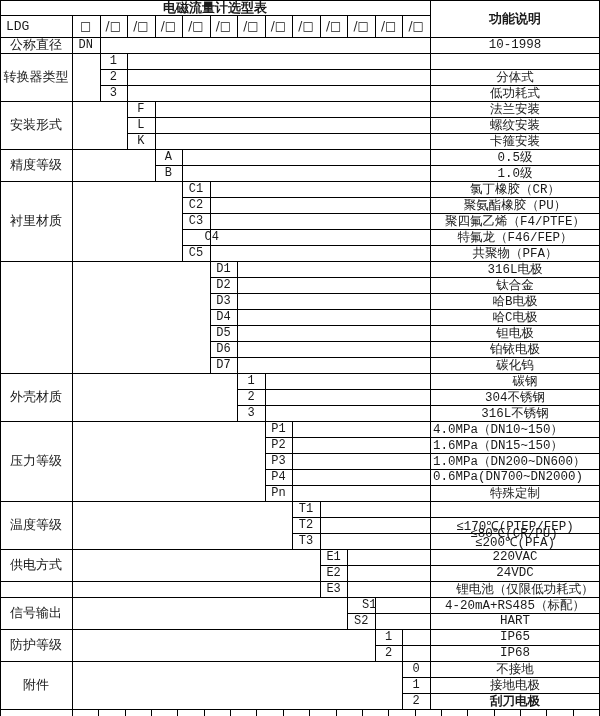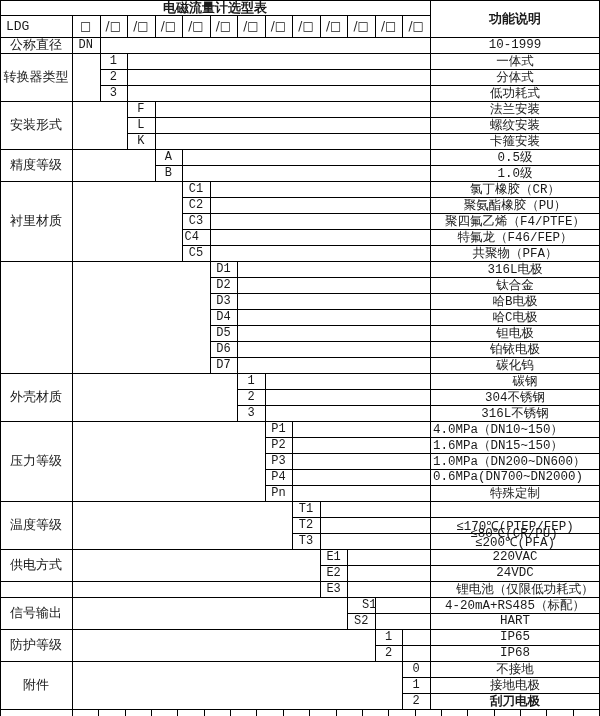--- a/index.html
+++ b/index.html
@@ -57,27 +57,26 @@
     <div class="abs vline" style="left: 374.923px; top: 15px; width: 1px; height: 22px;"></div>
     <div class="abs center boxcell" style="left: 374.923px; top: 15px; width: 27.5385px; height: 22px;">/□</div>
     <div class="abs vline" style="left: 402.462px; top: 15px; width: 1px; height: 22px;"></div>
     <div class="abs center boxcell" style="left: 402.462px; top: 15px; width: 27.5385px; height: 22px;">/□</div>
     <div class="abs vline" style="left: 430px; top: 15px; width: 1px; height: 22px;"></div>
     <div class="abs hline" style="left: 0px; top: 37px; width: 600px; height: 1px;"></div>
     <div class="abs vline" style="left: 72px; top: 37px; width: 1px; height: 16px;"></div>
     <div class="abs vline" style="left: 99.5385px; top: 37px; width: 1px; height: 16px;"></div>
     <div class="abs center lbl" style="left: 0px; top: 37px; width: 72px; height: 16px;">公称直径</div>
     <div class="abs center codecell" style="left: 72px; top: 37px; width: 27.5385px; height: 16px;">DN</div>
-    <div class="abs center val" style="left: 430px; top: 37px; width: 170px; height: 16px;">10-1999</div>
+    <div class="abs center val" style="left: 430px; top: 37px; width: 170px; height: 16px;">10-1998</div>
     <div class="abs hline" style="left: 0px; top: 53px; width: 600px; height: 1px;"></div>
     <div class="abs vline" style="left: 99.5385px; top: 53px; width: 1px; height: 48px;"></div>
     <div class="abs vline" style="left: 127.077px; top: 53px; width: 1px; height: 48px;"></div>
     <div class="abs center lbl" style="left: 0px; top: 53px; width: 72px; height: 48px;">转换器类型</div>
     <div class="abs center codecell" style="left: 99.5385px; top: 53px; width: 27.5385px; height: 16px;">1</div>
-    <div class="abs center val" style="left: 430px; top: 53px; width: 170px; height: 16px;">一体式</div>
     <div class="abs hline" style="left: 99.5385px; top: 69px; width: 500.462px; height: 1px;"></div>
     <div class="abs center codecell" style="left: 99.5385px; top: 69px; width: 27.5385px; height: 16px;">2</div>
     <div class="abs center val" style="left: 430px; top: 69px; width: 170px; height: 16px;">分体式</div>
     <div class="abs hline" style="left: 99.5385px; top: 85px; width: 500.462px; height: 1px;"></div>
     <div class="abs center codecell" style="left: 99.5385px; top: 85px; width: 27.5385px; height: 16px;">3</div>
     <div class="abs center val" style="left: 430px; top: 85px; width: 170px; height: 16px;">低功耗式</div>
     <div class="abs hline" style="left: 0px; top: 101px; width: 600px; height: 1px;"></div>
     <div class="abs vline" style="left: 127.077px; top: 101px; width: 1px; height: 48px;"></div>
     <div class="abs vline" style="left: 154.615px; top: 101px; width: 1px; height: 48px;"></div>
     <div class="abs center lbl" style="left: 0px; top: 101px; width: 72px; height: 48px;">安装形式</div>
@@ -104,21 +103,21 @@
     <div class="abs center lbl" style="left: 0px; top: 181px; width: 72px; height: 80px;">衬里材质</div>
     <div class="abs center codecell" style="left: 182.154px; top: 181px; width: 27.5385px; height: 16px;">C1</div>
     <div class="abs center val" style="left: 430px; top: 181px; width: 170px; height: 16px;">氯丁橡胶（CR）</div>
     <div class="abs hline" style="left: 182.154px; top: 197px; width: 417.846px; height: 1px;"></div>
     <div class="abs center codecell" style="left: 182.154px; top: 197px; width: 27.5385px; height: 16px;">C2</div>
     <div class="abs center val" style="left: 430px; top: 197px; width: 170px; height: 16px;">聚氨酯橡胶（PU）</div>
     <div class="abs hline" style="left: 182.154px; top: 213px; width: 417.846px; height: 1px;"></div>
     <div class="abs center codecell" style="left: 182.154px; top: 213px; width: 27.5385px; height: 16px;">C3</div>
     <div class="abs center val" style="left: 430px; top: 213px; width: 170px; height: 16px;">聚四氟乙烯（F4/PTFE）</div>
     <div class="abs hline" style="left: 182.154px; top: 229px; width: 417.846px; height: 1px;"></div>
-    <div class="abs center codecell" style="left: 178px; top: 229px; width: 27.5385px; height: 16px;">C4</div>
+    <div class="abs center codecell" style="left: 198px; top: 229px; width: 27.5385px; height: 16px;">C4</div>
     <div class="abs center val" style="left: 430px; top: 229px; width: 170px; height: 16px;">特氟龙（F46/FEP）</div>
     <div class="abs hline" style="left: 182.154px; top: 245px; width: 417.846px; height: 1px;"></div>
     <div class="abs center codecell" style="left: 182.154px; top: 245px; width: 27.5385px; height: 16px;">C5</div>
     <div class="abs center val" style="left: 430px; top: 245px; width: 170px; height: 16px;">共聚物（PFA）</div>
     <div class="abs hline" style="left: 0px; top: 261px; width: 600px; height: 1px;"></div>
     <div class="abs vline" style="left: 209.692px; top: 261px; width: 1px; height: 112px;"></div>
     <div class="abs vline" style="left: 237.231px; top: 261px; width: 1px; height: 112px;"></div>
     <div class="abs center codecell" style="left: 209.692px; top: 261px; width: 27.5385px; height: 16px;">D1</div>
     <div class="abs center val" style="left: 430px; top: 261px; width: 170px; height: 16px;">316L电极</div>
     <div class="abs hline" style="left: 209.692px; top: 277px; width: 390.308px; height: 1px;"></div>

